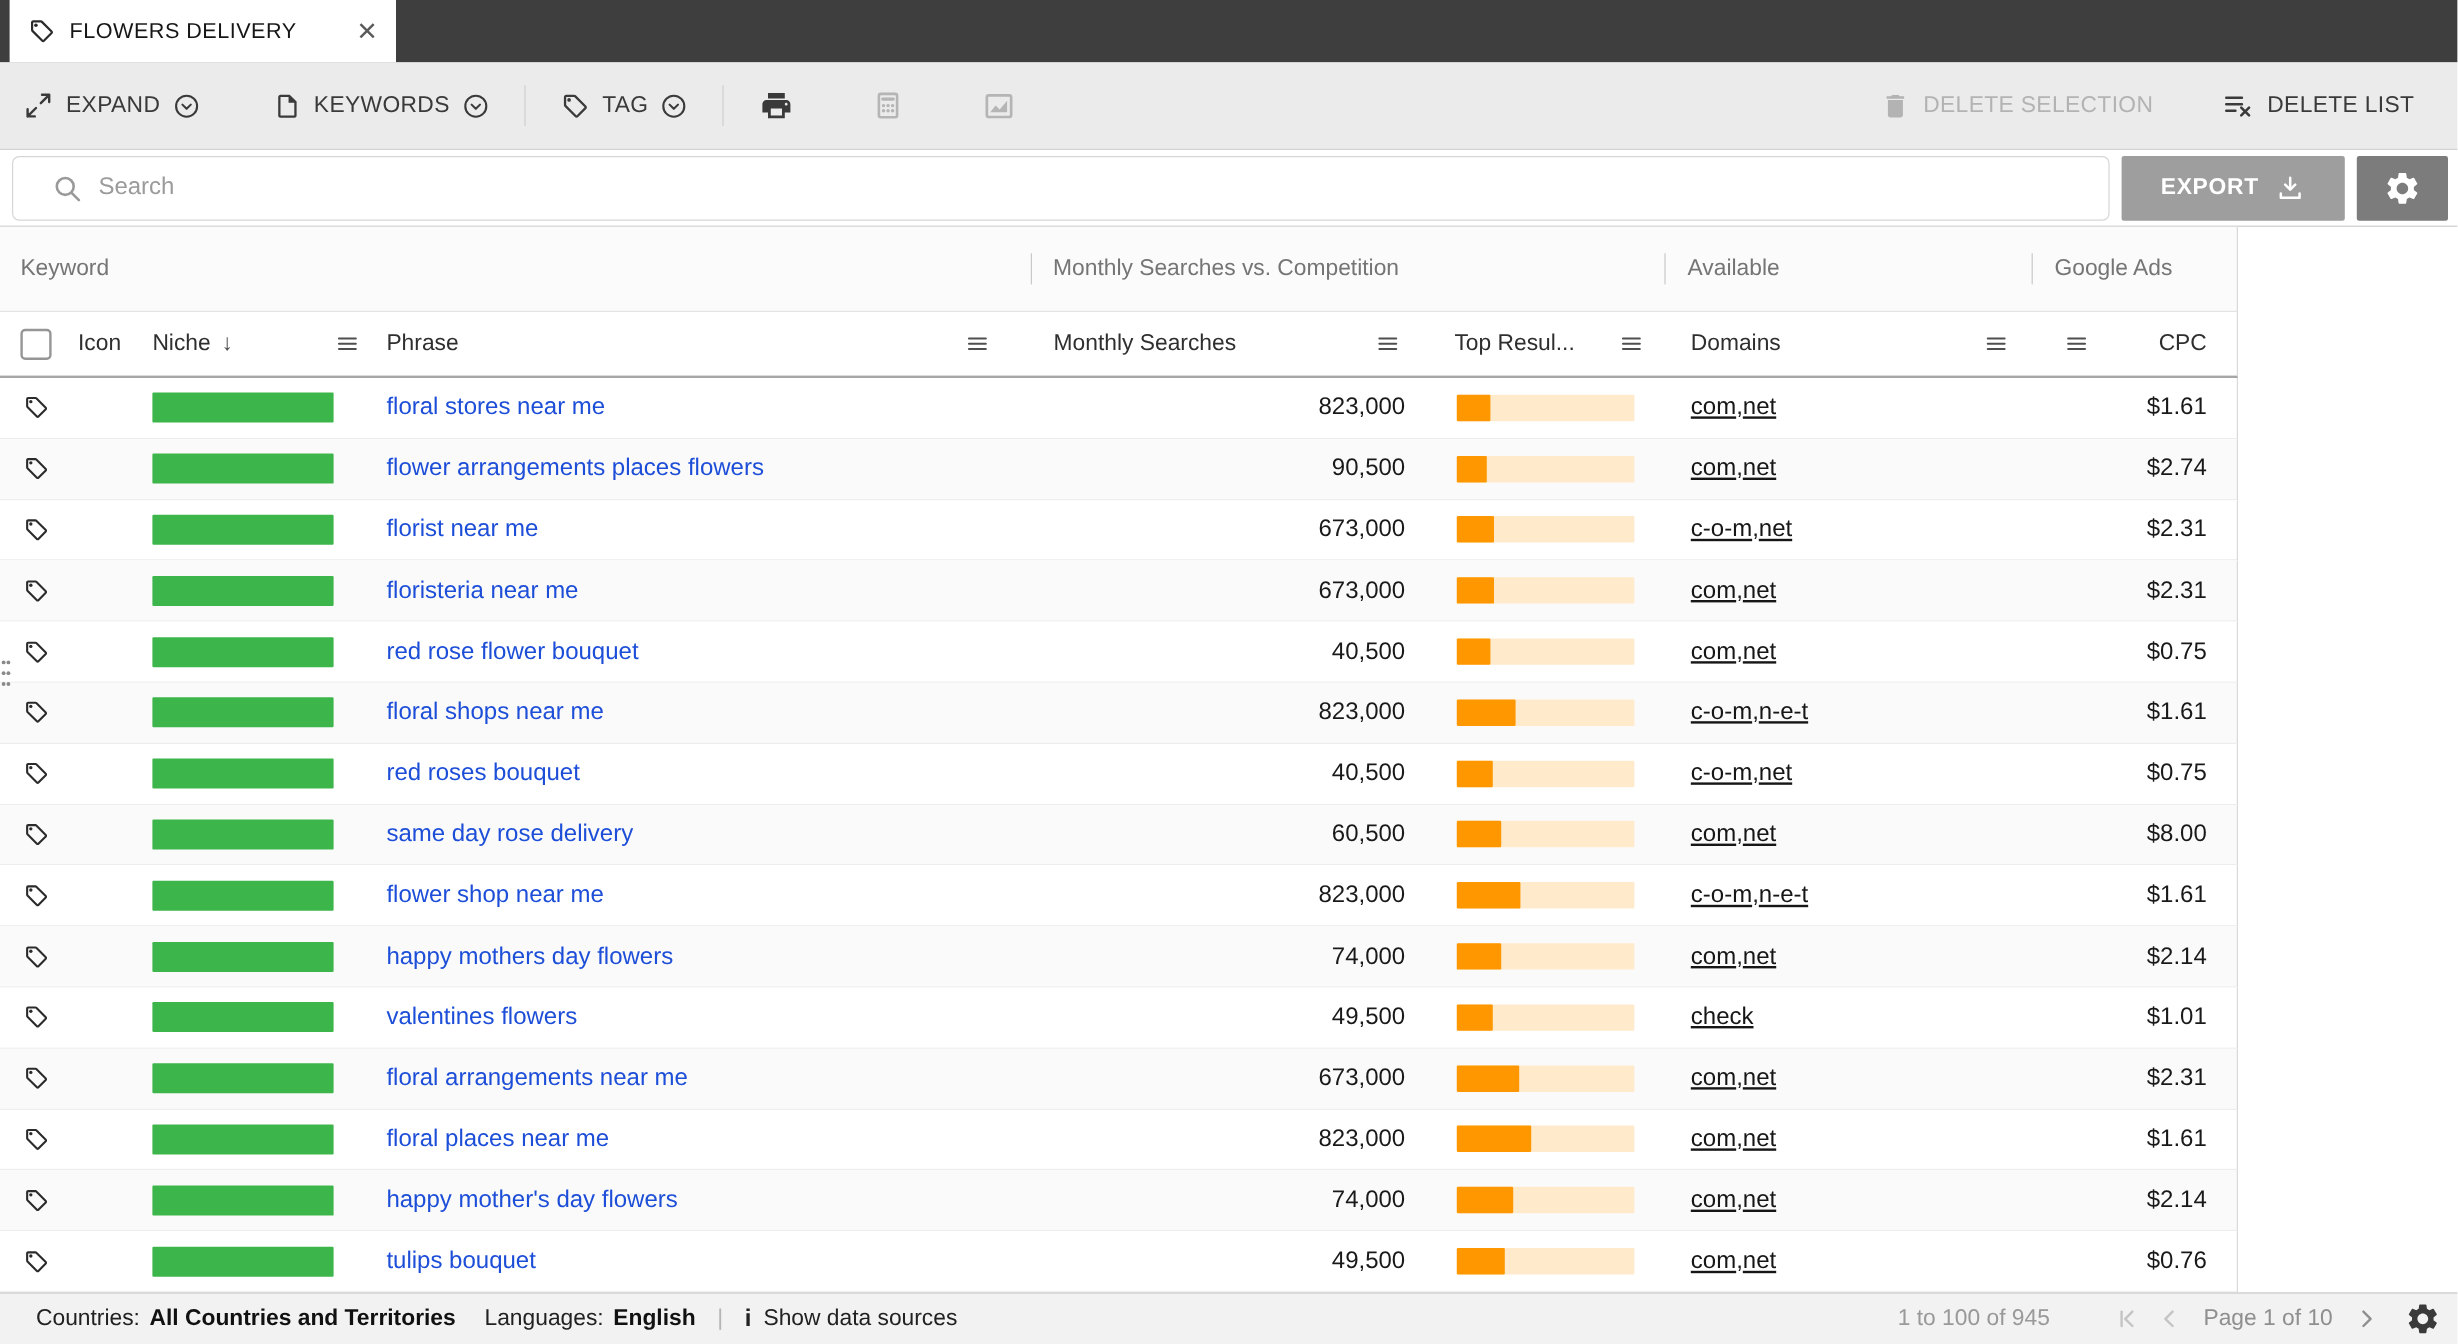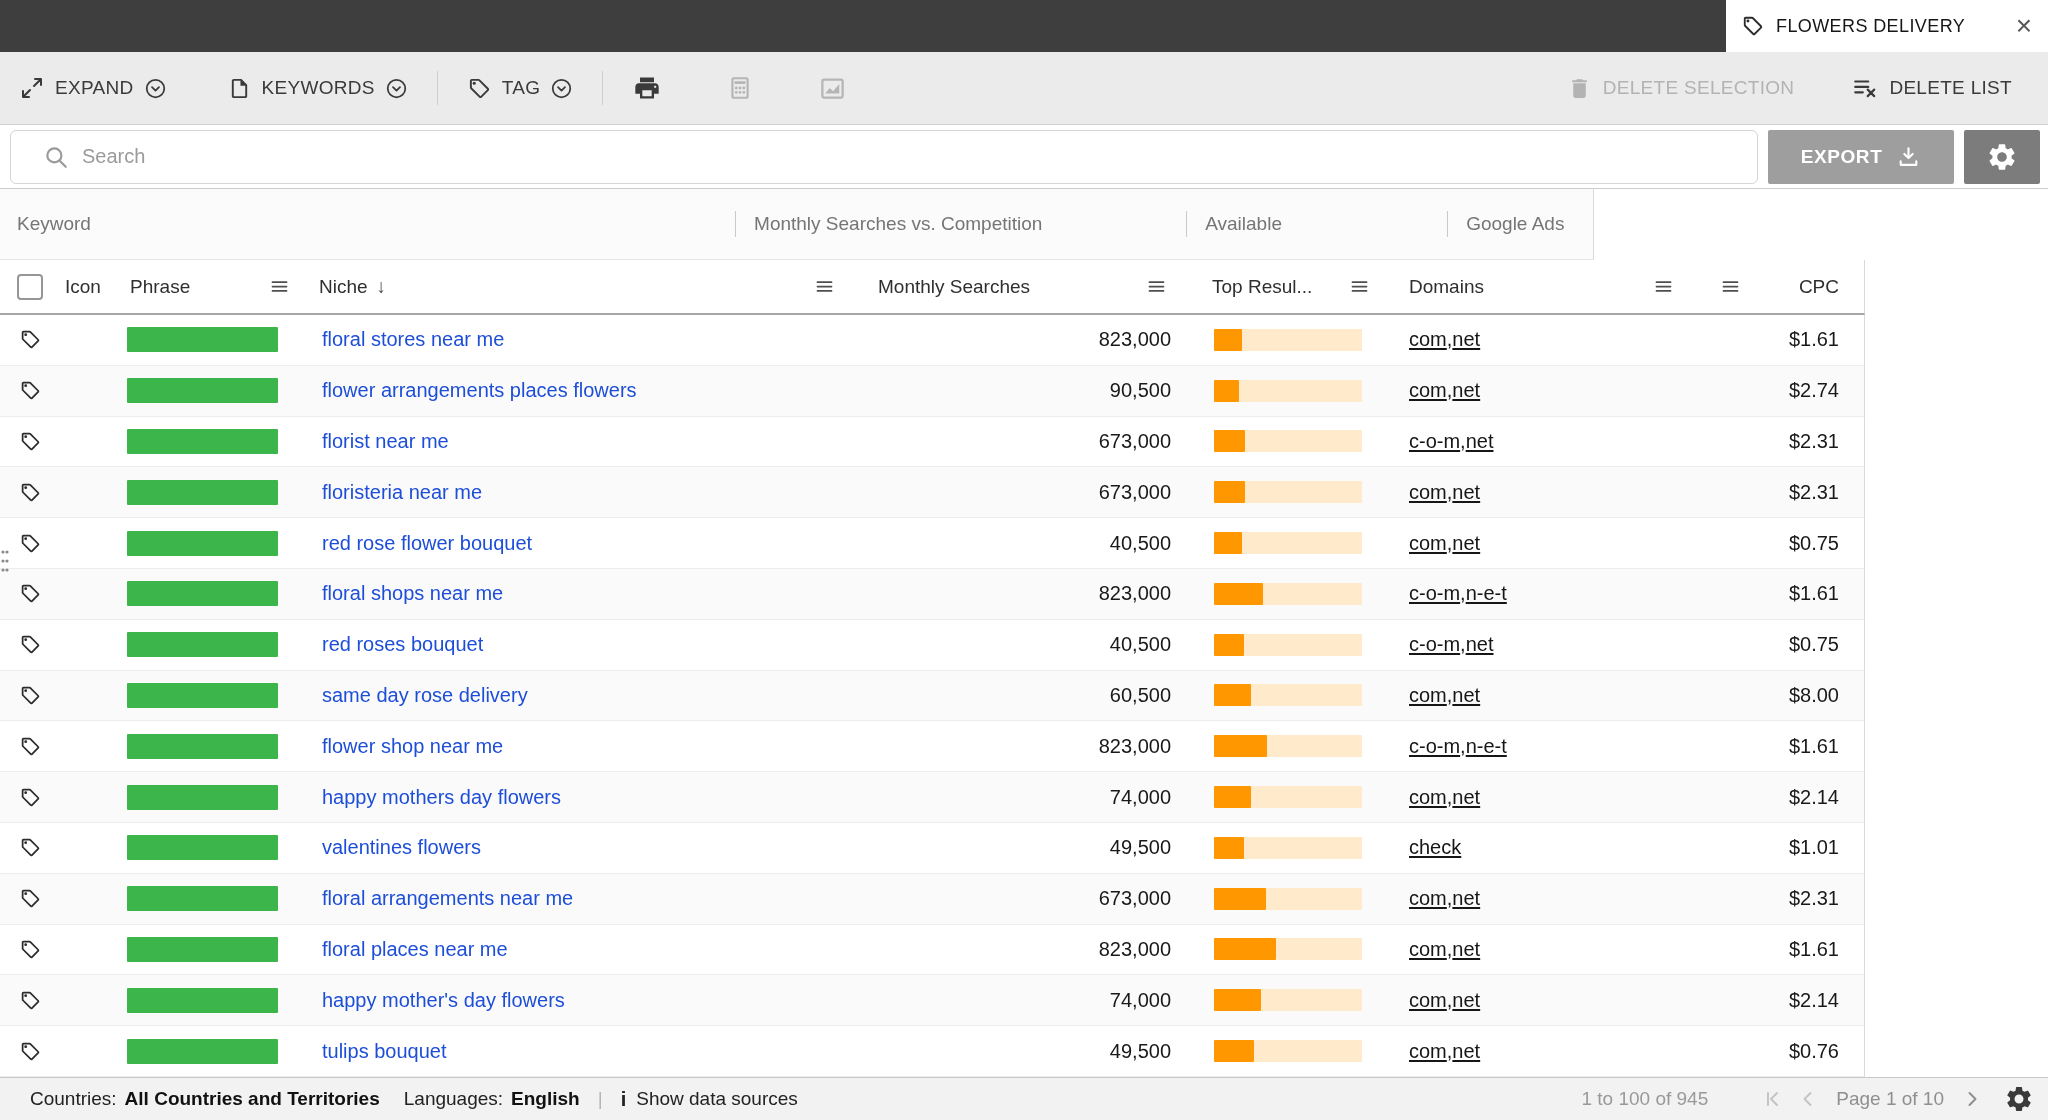--- a/index.html
+++ b/index.html
@@ -2,21 +2,21 @@
 <html style="--green-bar: #3cb54a; --orange-fill: #ff9800; --orange-track: #ffeacc;"><head>
 <meta charset="utf-8">
 <style>
   * { margin:0; padding:0; box-sizing:border-box; }
   html,body { width:2048px; height:1120px; overflow:hidden; background:#fff; }
   body { font-family:"Liberation Sans","DejaVu Sans",sans-serif; color:#1b1b1b; }
   .page { position:relative; width:2048px; height:1120px; display:flex; flex-direction:column;
           --cols:59px 59px 192px 535px 340px 205px 310px 165px; }
 
   
-  .tabbar { height:52px; background:#3e3e3e; display:flex; align-items:flex-end; flex:0 0 auto;justify-content:flex-end; }
+  .tabbar { height:52px; background:#3e3e3e; display:flex; align-items:flex-end; flex:0 0 auto; }
   .tab { margin-left:8px; height:52px; width:322px; background:#fff; display:flex; align-items:center;
          padding:0 16px; gap:12px; }
   .tab-label { font-size:18px; font-weight:500; letter-spacing:.4px; color:#161616; flex:1; }
   .tab-close { font-size:28px; color:#5a5a5a; line-height:1; cursor:pointer; }
 
   
   .toolbar { height:73px; background:#ebebeb; border-bottom:1px solid #d2d2d2; display:flex;
              align-items:center; padding:0 20px; flex:0 0 auto; }
   .tbtn { display:flex; align-items:center; gap:11px; font-size:19px; font-weight:500;
           letter-spacing:.3px; color:#3a3a3a; cursor:pointer; }
@@ -36,21 +36,21 @@
   .searchbox input { border:none; outline:none; flex:1; font-size:20px; font-family:inherit; color:#333; }
   .searchbox input::placeholder { color:#9b9b9b; }
   .export-btn { width:186px; height:54px; background:#9e9e9e; border:none; border-radius:2px;
                 color:#fff; font-size:19px; font-weight:700; letter-spacing:.6px; display:flex;
                 align-items:center; justify-content:center; gap:14px; cursor:pointer; font-family:inherit; }
   .gearbtn { width:76px; height:54px; background:#7c7c7c; border:none; border-radius:2px; color:#fff;
              display:flex; align-items:center; justify-content:center; cursor:pointer; }
 
   
   .grouprow { height:71px; background:#fbfbfb; border-bottom:1px solid #e4e4e4; display:flex;
-              align-items:center; width:1594px; border-right:1px solid #d9d9d9; flex:0 0 auto; }
+              align-items:center; width:1865px; border-right:1px solid #d9d9d9; flex:0 0 auto; }
   .gcell { height:100%; display:flex; align-items:center; font-size:19px; color:#757575; }
   .gcell .gsep { width:1px; height:26px; background:#c9c9c9; margin-right:18px; }
   .g0 { width:859px; padding-left:17px; }
   .g1 { width:529px; }
   .g2 { width:306px; }
   .g3 { width:171px; }
 
   
   .colheader { height:55px; background:#fff; border-bottom:2px solid #a6a6a6; display:grid;
                grid-template-columns:var(--cols); align-items:center; width:1865px;
@@ -238,32 +238,32 @@
         <span class="gsep"></span>
         <span>Google Ads</span>
       </div>
   </div>
 
   <div class="colheader">
     <div class="thcell">
         <span class="checkbox"></span>
       </div>
     <div class="thcell th-icon">Icon</div>
-    <div class="thcell th-phrase">
-      <span>Phrase</span>
-      <span class="menu">
+    <div class="thcell th-niche">
+      <span>Niche</span>
+      <span class="sort-arrow">↓</span>
+      <span class="menu" style="margin-left:auto;">
         <svg class="ic ic-stroke" width="21" height="21" viewBox="0 0 24 24">
             <path d="M4 7h16M4 12h16M4 17h16"></path>
           </svg>
       </span>
     </div>
-    <div class="thcell th-niche">
-      <span>Niche</span>
-      <span class="sort-arrow">↓</span>
-      <span class="menu" style="margin-left:auto;">
+    <div class="thcell th-phrase">
+      <span>Phrase</span>
+      <span class="menu">
         <svg class="ic ic-stroke" width="21" height="21" viewBox="0 0 24 24">
             <path d="M4 7h16M4 12h16M4 17h16"></path>
           </svg>
       </span>
     </div>
     <div class="thcell th-monthly">
       <span>Monthly Searches</span>
       <span class="menu">
         <svg class="ic ic-stroke" width="21" height="21" viewBox="0 0 24 24">
             <path d="M4 7h16M4 12h16M4 17h16"></path>

